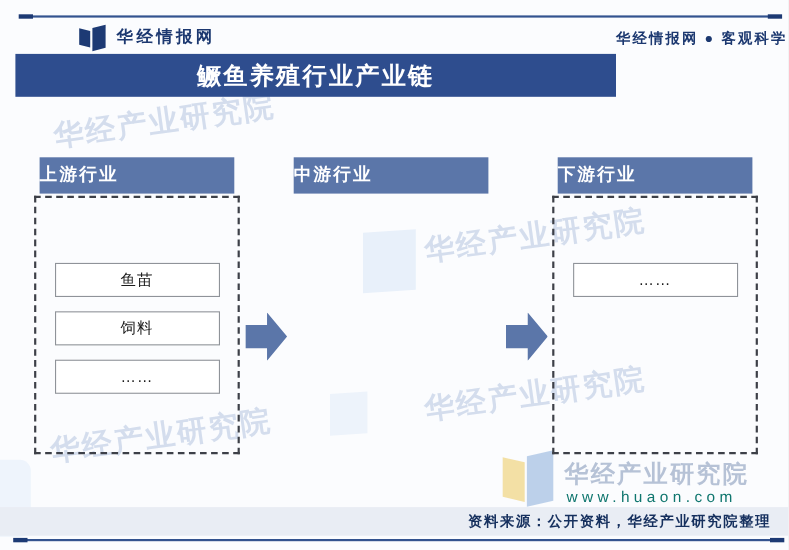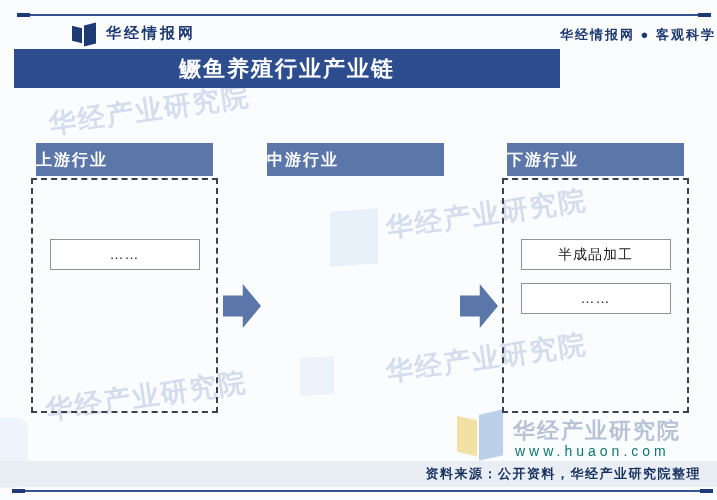--- a/index.html
+++ b/index.html
@@ -141,28 +141,29 @@
   </div>
 
   <div class="title-bar">鳜鱼养殖行业产业链</div>
 
   <div class="col-header c0">上游行业</div>
   <div class="col-header c1">中游行业</div>
   <div class="col-header c2">下游行业</div>
 
   <div class="dash-box c0">
     <div class="items">
+      <div class="item">鱼苗</div>
+      <div class="item">饲料</div>
       <div class="item">……</div>
     </div>
   </div>
 
 
   <div class="dash-box c2">
     <div class="items">
-      <div class="item">半成品加工</div>
       <div class="item">……</div>
     </div>
   </div>
 
   <div class="arrow a0"></div>
   <div class="arrow a1"></div>
 
   <div class="huaon">
     <div class="pan-y"></div>
     <div class="pan-b"></div>

